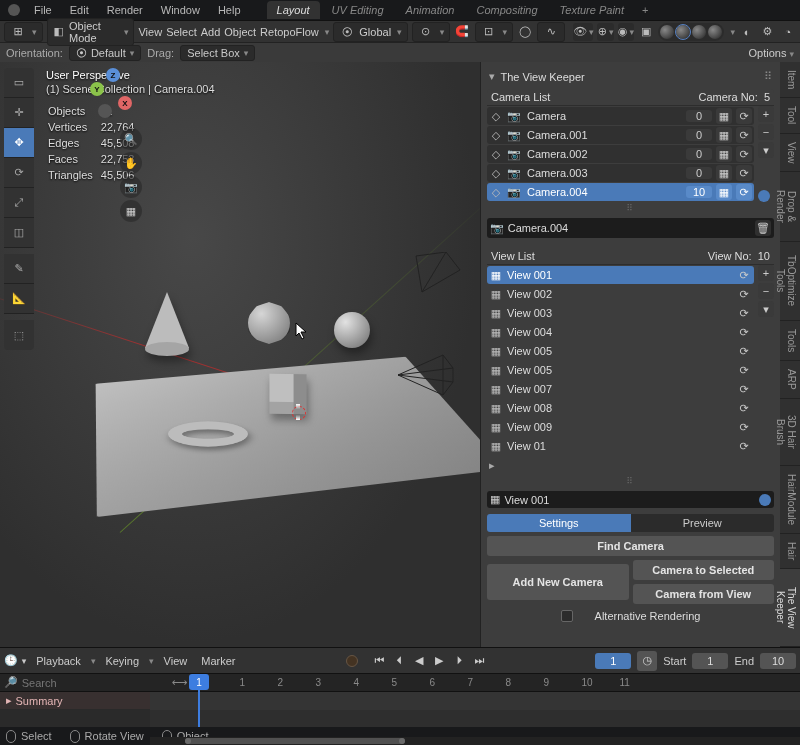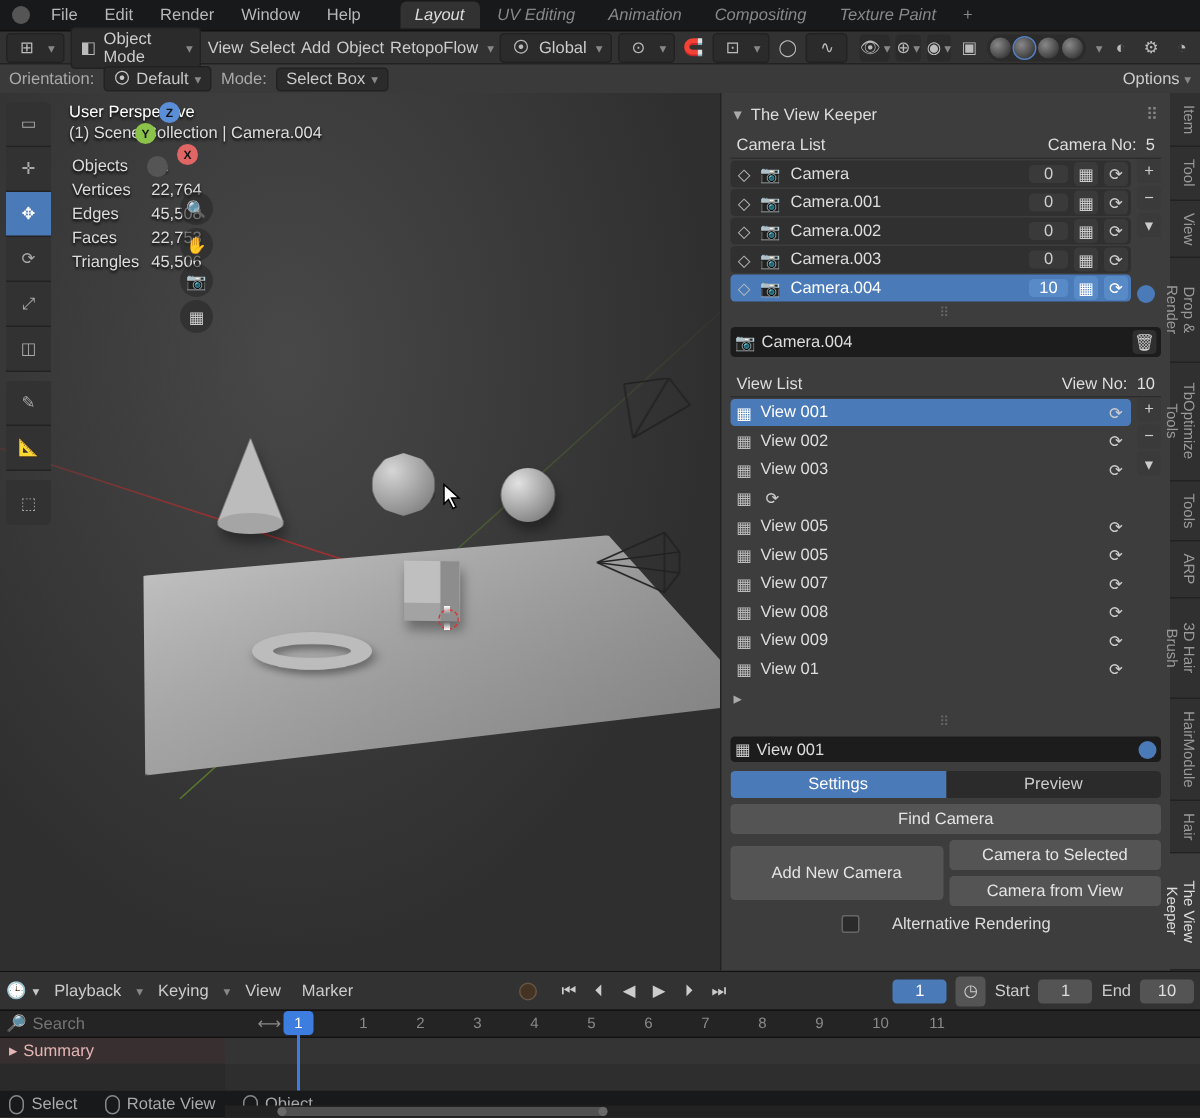--- a/index.html
+++ b/index.html
@@ -113,21 +113,21 @@
   .view-row { display:flex; align-items:center; gap:4px; padding:1px 2px; margin:1px 0;}
   .view-row.selected{ background:#4a7ab8; border-radius:3px;}
   .view-row .ic{width:14px;text-align:center;color:#bbb;}
   .view-row.selected .ic{color:#fff;}
   .view-row .name{flex:1;color:#ddd;}
   .view-row.selected .name{color:#fff;}
   
   .tabpair { display:flex; margin-top:6px; border-radius:3px; overflow:hidden;}
   .tabpair > div{ flex:1; text-align:center; padding:3px 0; background:#2b2b2b; color:#ccc;}
   .tabpair > div.active{ background:#4a7ab8; color:#fff;}
-  .bigbtn { background:#545454; border-radius:3px; text-align:center; padding:4px 0; margin-top:4px; color:#e4e4e4;}
+  .bigbtn { background:#545454; border-radius:3px; text-align:center; padding:4px 0; margin-top:4px; color:#e4e4e4;font-weight:bold;}
   .btnrow { display:flex; gap:4px; margin-top:4px;}
   .btncol { flex:1; display:flex; flex-direction:column; gap:4px;}
   .check-row { display:flex; justify-content:center; align-items:center; gap:22px; padding:6px 0 2px; color:#ddd;}
   .chk { width:12px; height:12px; border:1px solid #666; border-radius:2px; background:#2b2b2b;}
   
   
   .timeline-head { height: 26px; background: #323232; display:flex; align-items:center; padding:0 4px; gap:6px; border-top:1px solid #111;}
   .timeline-head .seg{display:flex;align-items:center;gap:4px;}
   .timeline-head .item{color:#ccc;padding:2px 4px;}
   .play-ctrls { margin:0 auto; display:flex; gap:2px;}
@@ -234,21 +234,21 @@
   <span class="hdr-iconbtn">◔</span>
 </div>
 
 <div class="toolset">
   <span class="lbl">Orientation:</span>
   <span class="field">
       <span class="ico">⦿</span>
       <span>Default</span>
       <span class="caret">▾</span>
     </span>
-  <span class="lbl">Mode:</span>
+  <span class="lbl">Drag:</span>
   <span class="field">
       <span>Select Box</span>
       <span class="caret">▾</span>
     </span>
   <span class="options-link"><span>Options</span> <span class="caret">▾</span></span>
 </div>
 
 <div class="main">
   <div class="viewport">
 
@@ -437,20 +437,21 @@
   <span class="name">View 002</span>
   <span class="smallbtn" style="background:transparent">⟳</span>
               </div>
               <div class="view-row">
                 <span class="ic">▦</span>
   <span class="name">View 003</span>
   <span class="smallbtn" style="background:transparent">⟳</span>
               </div>
               <div class="view-row">
                 <span class="ic">▦</span>
+  <span class="name">View 004</span>
   <span class="smallbtn" style="background:transparent">⟳</span>
               </div>
               <div class="view-row">
                 <span class="ic">▦</span>
   <span class="name">View 005</span>
   <span class="smallbtn" style="background:transparent">⟳</span>
               </div>
               <div class="view-row">
                 <span class="ic">▦</span>
   <span class="name">View 005</span>

